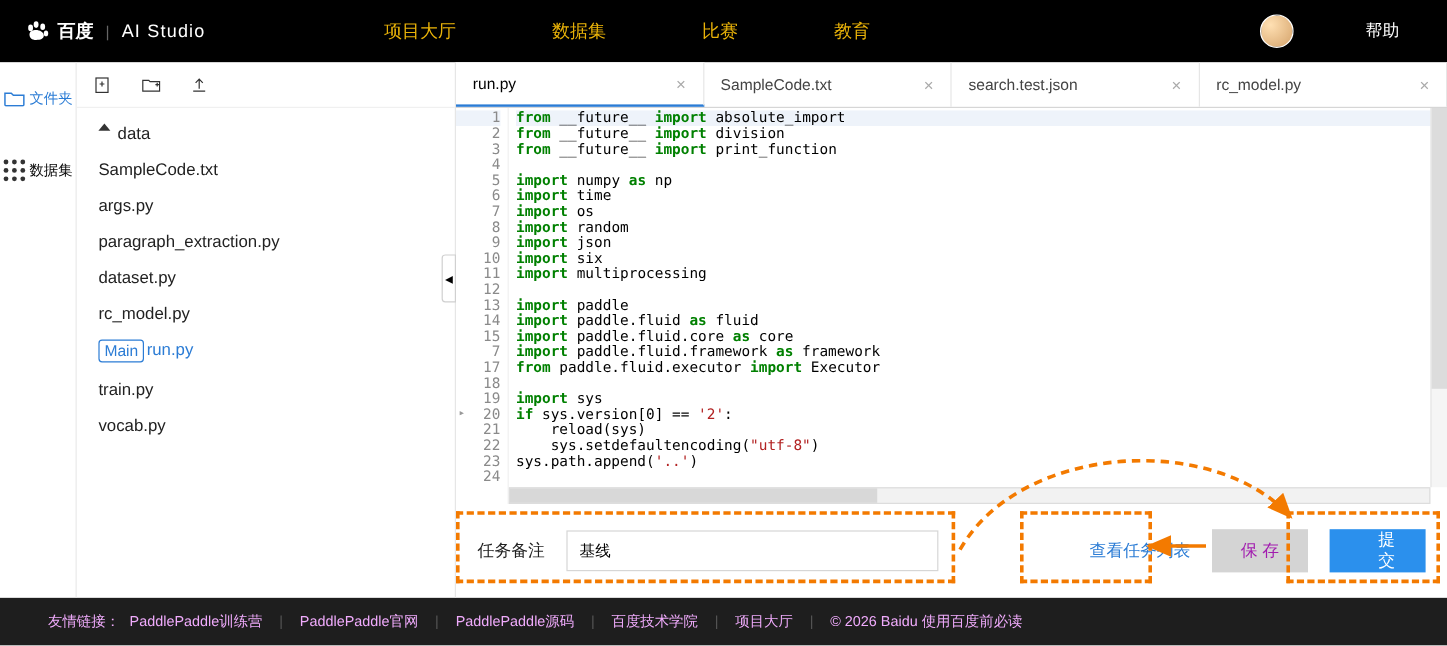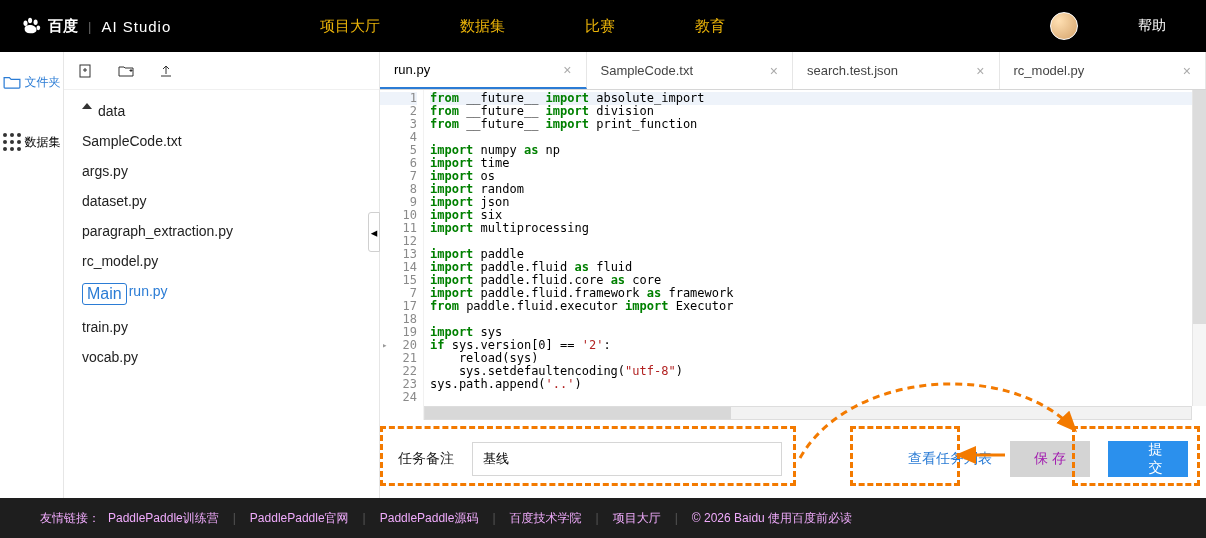--- a/index.html
+++ b/index.html
@@ -22,21 +22,21 @@
 .rail-label{font-size:12px}
 .dots{display:grid;grid-template-columns:repeat(3,4px);gap:3px}
 .dots span{width:4px;height:4px;background:#333;border-radius:50%}
 .file-panel{width:316px;border-right:1px solid #e6e6e6;position:relative;background:#fff}
 .file-toolbar{height:38px;display:flex;align-items:center;gap:24px;padding-left:14px;border-bottom:1px solid #f0f0f0}
 .tb-icon{width:16px;height:16px;cursor:pointer;color:#333}
 .file-list{padding:6px 0}
 .file-item{padding:7px 18px;font-size:14px;cursor:pointer;display:flex;align-items:flex-start;gap:2px;color:#222}
 .file-item.open{color:#2b7cd5}
 .chevron{display:inline-block;width:0;height:0;border-left:5px solid transparent;border-right:5px solid transparent;border-bottom:6px solid #333;margin-right:4px}
-.main-badge{border:1px solid #2b7cd5;color:#2b7cd5;border-radius:3px;font-size:16px;padding:1px 4px}
+.main-badge{border:1px solid #2b7cd5;color:#2b7cd5;border-radius:3px;font-size:13px;padding:1px 4px}
 .collapse-handle{position:absolute;right:-1px;top:160px;width:12px;height:40px;background:#fff;border:1px solid #d0d0d0;border-radius:3px 0 0 3px;display:flex;align-items:center;justify-content:center;cursor:pointer;z-index:5}
 .editor-area{flex:1;display:flex;flex-direction:column;min-width:0}
 .tabs{height:38px;display:flex;border-bottom:1px solid #d6d6d6;background:#fff}
 .tab{flex:1;display:flex;align-items:center;justify-content:space-between;padding:0 14px;border-right:1px solid #e6e6e6;font-size:13px;color:#444;cursor:pointer;min-width:0}
 .tab.active{border-bottom:2px solid #2b7cd5;color:#000;background:#fff}
 .tab .x{color:#aaa;font-size:14px;cursor:pointer}
 .code-wrap{flex:1;display:flex;overflow:hidden;background:#fff;position:relative}
 .gutter{width:44px;background:#fff;text-align:right;padding:2px 6px 2px 0;font-family:Consolas,monospace;font-size:12px;color:#8a8a8a;border-right:1px solid #f1f1f1;line-height:13px}
 .gutter .hl{background:#eef3fa}
 .gutter .marker{position:relative}
@@ -137,24 +137,24 @@
           <span class="chevron"></span>
           <span>data</span>
         </div>
       <div class="file-item">
           <span>SampleCode.txt</span>
         </div>
       <div class="file-item">
           <span>args.py</span>
         </div>
       <div class="file-item">
+          <span>paragraph_extraction.py</span>
+        </div>
+      <div class="file-item">
           <span>dataset.py</span>
-        </div>
-      <div class="file-item">
-          <span>paragraph_extraction.py</span>
         </div>
       <div class="file-item">
           <span>rc_model.py</span>
         </div>
       <div class="file-item open">
           <span class="main-badge">Main</span>
           <span>run.py</span>
         </div>
       <div class="file-item">
           <span>train.py</span>

